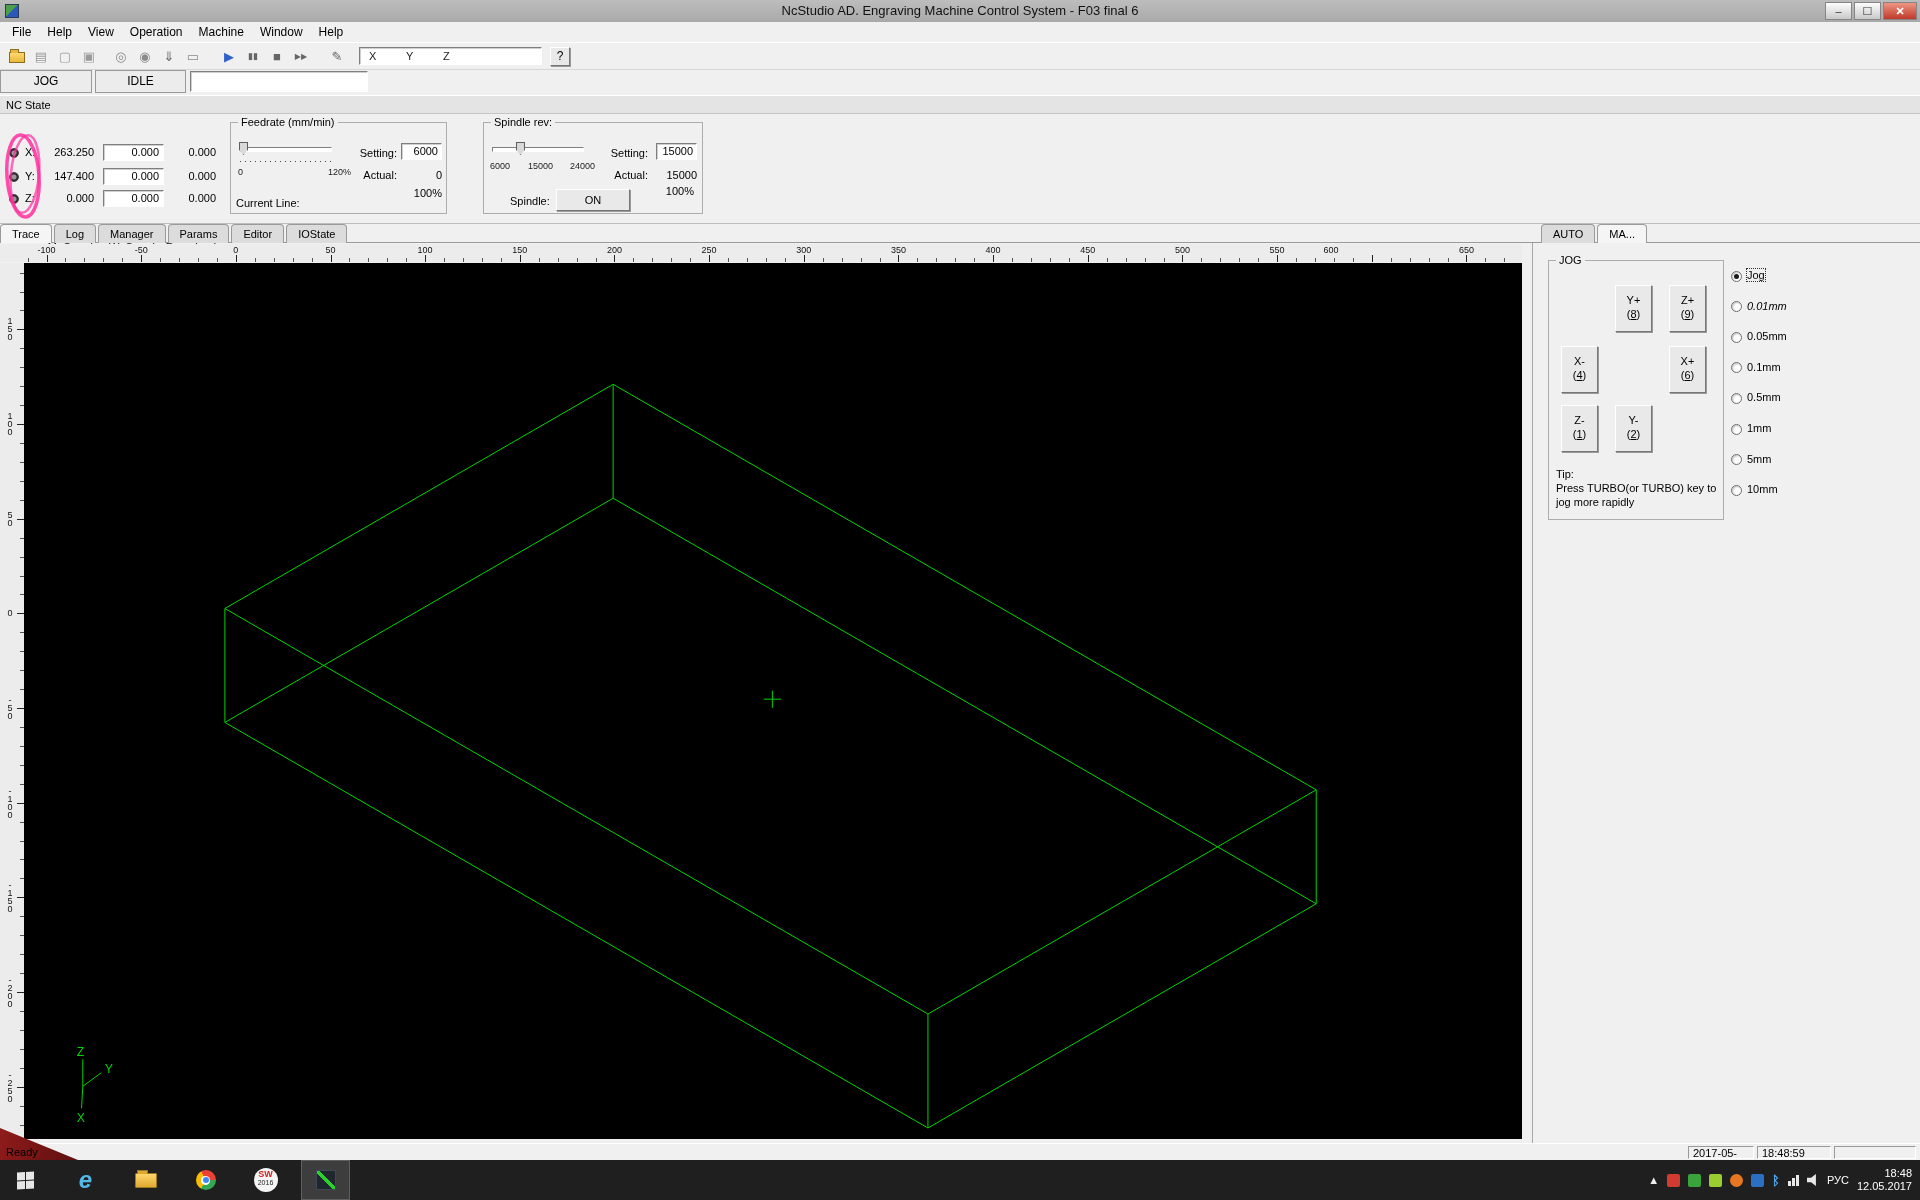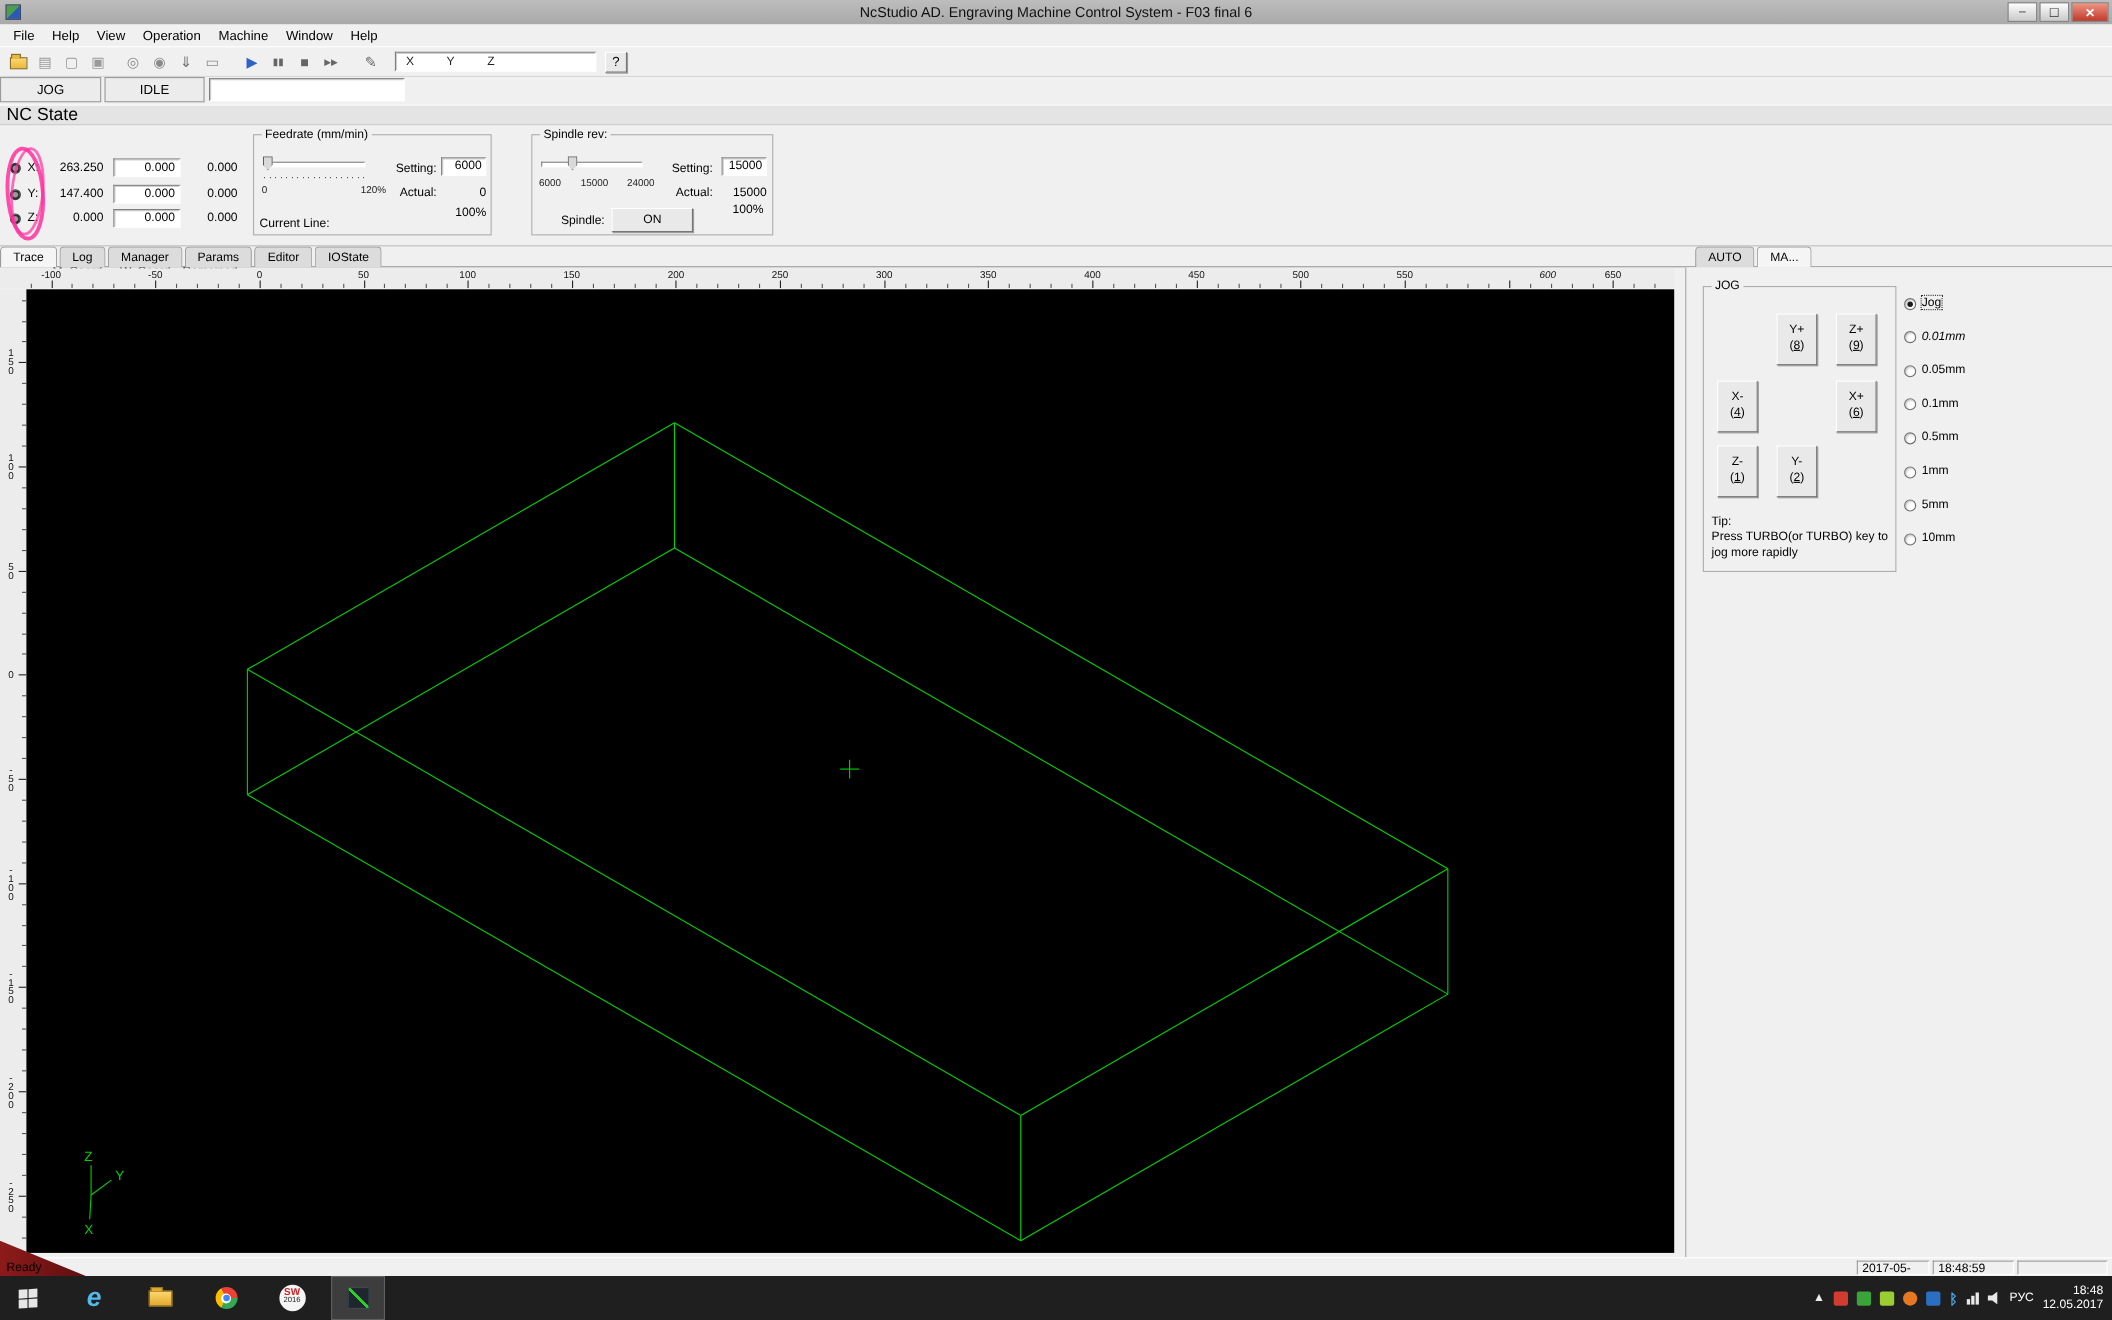--- a/index.html
+++ b/index.html
@@ -27,21 +27,21 @@
   .icon-folder::before{content:"";position:absolute;top:-4px;left:0;width:7px;height:3px;background:#e8b93e;border:1px solid #8a6d1f;border-bottom:none;}
   .xyz-box{width:183px;height:18px;margin-left:10px;position:relative;}
   .xyz-box span{position:absolute;top:2px;font-size:11px;color:#222;}
   .help-btn{width:20px;height:19px;margin-left:8px;font-size:12px;display:flex;align-items:center;justify-content:center;}
 
   
   .mode-tab{top:70px;height:23px;background:#ececec;border:1px solid #9a9a9a;text-align:center;line-height:21px;font-size:12px;}
   #cmd-field{left:190px;top:71px;width:178px;height:21px;}
 
   
-  .ncs-caption{left:0;top:95px;width:1920px;height:19px;background:#e4e4e4;border-top:1px solid #fff;border-bottom:1px solid #c6c6c6;font-size:16px;line-height:18px;padding-left:6px;}
+  .ncs-caption{left:0;top:95px;width:1920px;height:19px;background:#e4e4e4;border-top:1px solid #fff;border-bottom:1px solid #c6c6c6;font-size:11px;line-height:18px;padding-left:6px;}
   .ncs-panel{left:0;top:114px;width:1920px;height:110px;background:#f0f0f0;border-bottom:1px solid #bdbdbd;}
   .col-head{top:127px;font-size:11px;color:#111;}
   .coord-row{height:18px;font-size:11px;}
   .ax-icon{left:9px;top:4px;width:10px;height:10px;border-radius:50%;border:1px solid #3c3c3c;background:radial-gradient(circle at 4px 4px,#999 0 2px,#2e2e2e 3px);}
   .ax-label{left:25px;top:2px;}
   .ax-m{left:38px;top:2px;width:56px;text-align:right;}
   .ax-w{left:103px;top:0;width:61px;height:17px;font-size:11px;text-align:right;padding:1px 4px 0 0;}
   .ax-rem{left:168px;top:2px;width:48px;text-align:right;}
 
   .grp{position:absolute;border:1px solid #adadad;background:#f0f0f0;}
@@ -285,21 +285,21 @@
     <span class="hlabel" style="left: 401.14px;">100</span>
     <span class="hlabel" style="left: 495.8px;">150</span>
     <span class="hlabel" style="left: 590.46px;">200</span>
     <span class="hlabel" style="left: 685.12px;">250</span>
     <span class="hlabel" style="left: 779.78px;">300</span>
     <span class="hlabel" style="left: 874.44px;">350</span>
     <span class="hlabel" style="left: 969.1px;">400</span>
     <span class="hlabel" style="left: 1063.76px;">450</span>
     <span class="hlabel" style="left: 1158.42px;">500</span>
     <span class="hlabel" style="left: 1253.08px;">550</span>
-    <span class="hlabel" style="left: 1383px; font-style: italic;">600</span>
+    <span class="hlabel" style="left: 1307px;">600</span>
     <span class="hlabel" style="left: 1442.4px;">650</span>
     <div class="htick" style="left: 3.6px;"></div>
     <div class="htick major" style="left: 22.532px;"></div>
     <div class="htick" style="left: 41.464px;"></div>
     <div class="htick" style="left: 60.396px;"></div>
     <div class="htick" style="left: 79.328px;"></div>
     <div class="htick" style="left: 98.26px;"></div>
     <div class="htick major" style="left: 117.192px;"></div>
     <div class="htick" style="left: 136.124px;"></div>
     <div class="htick" style="left: 155.056px;"></div>

